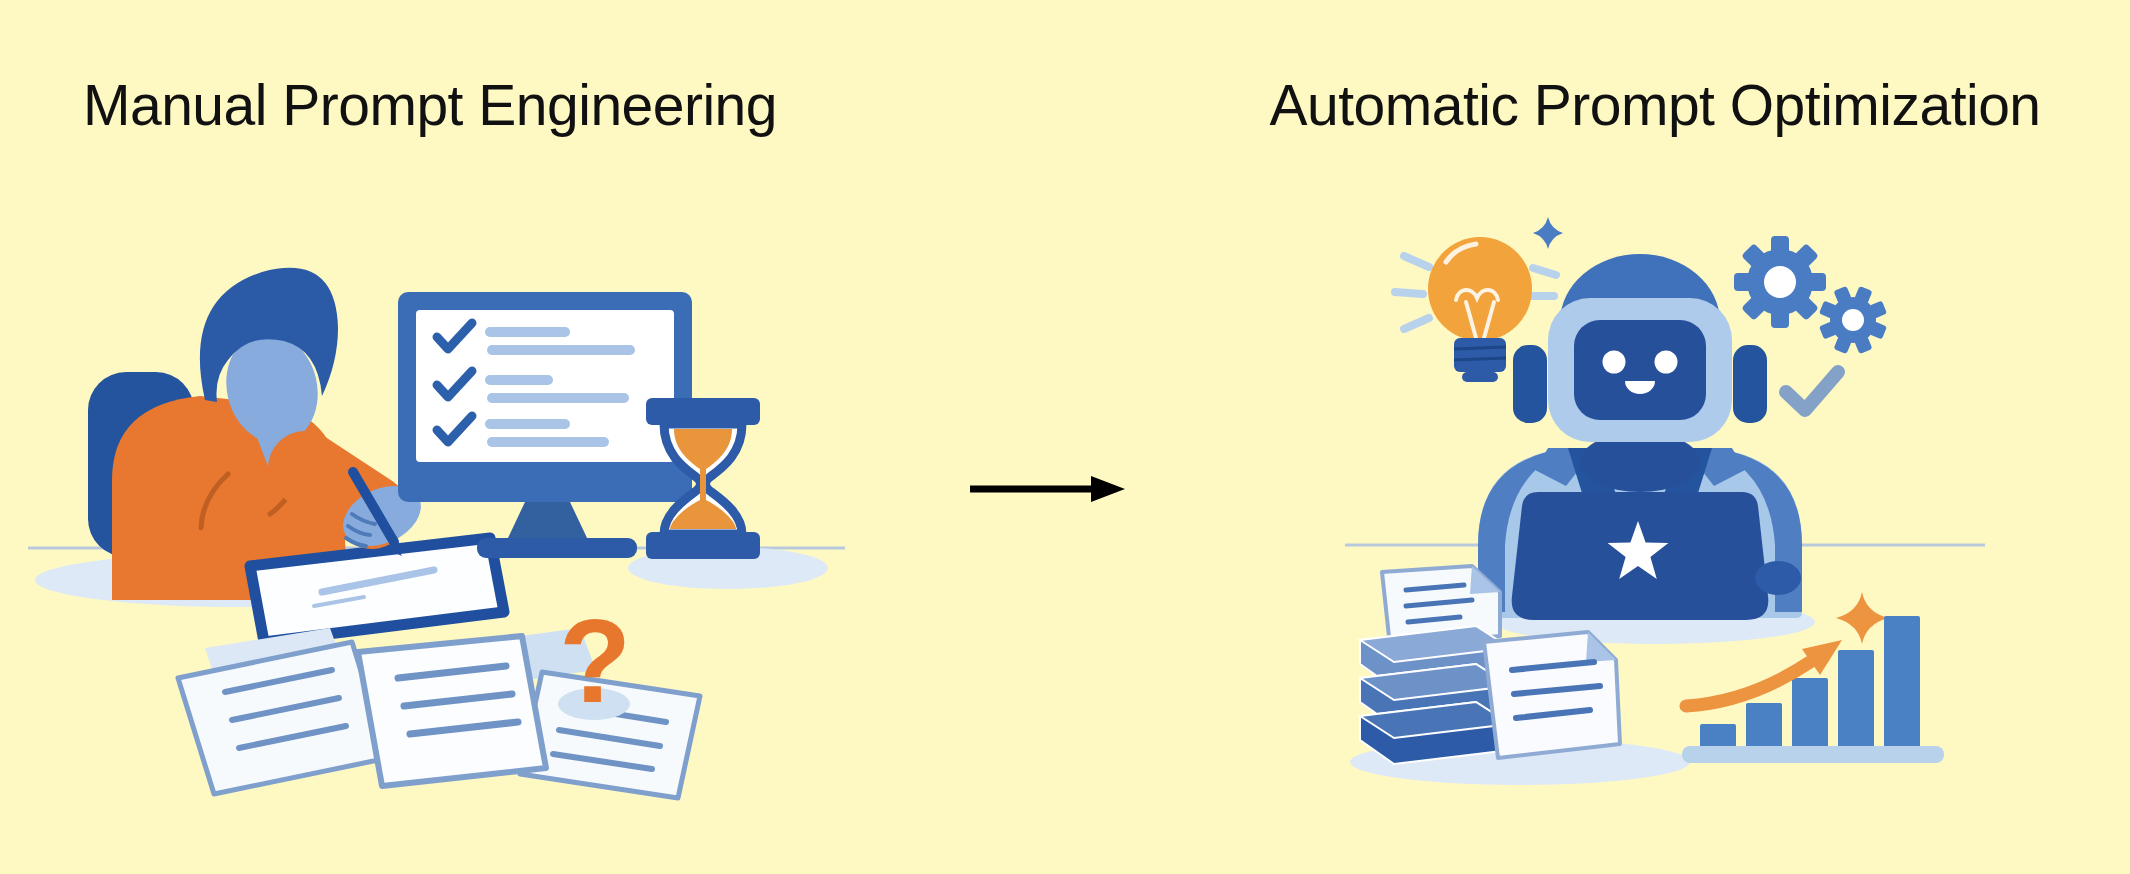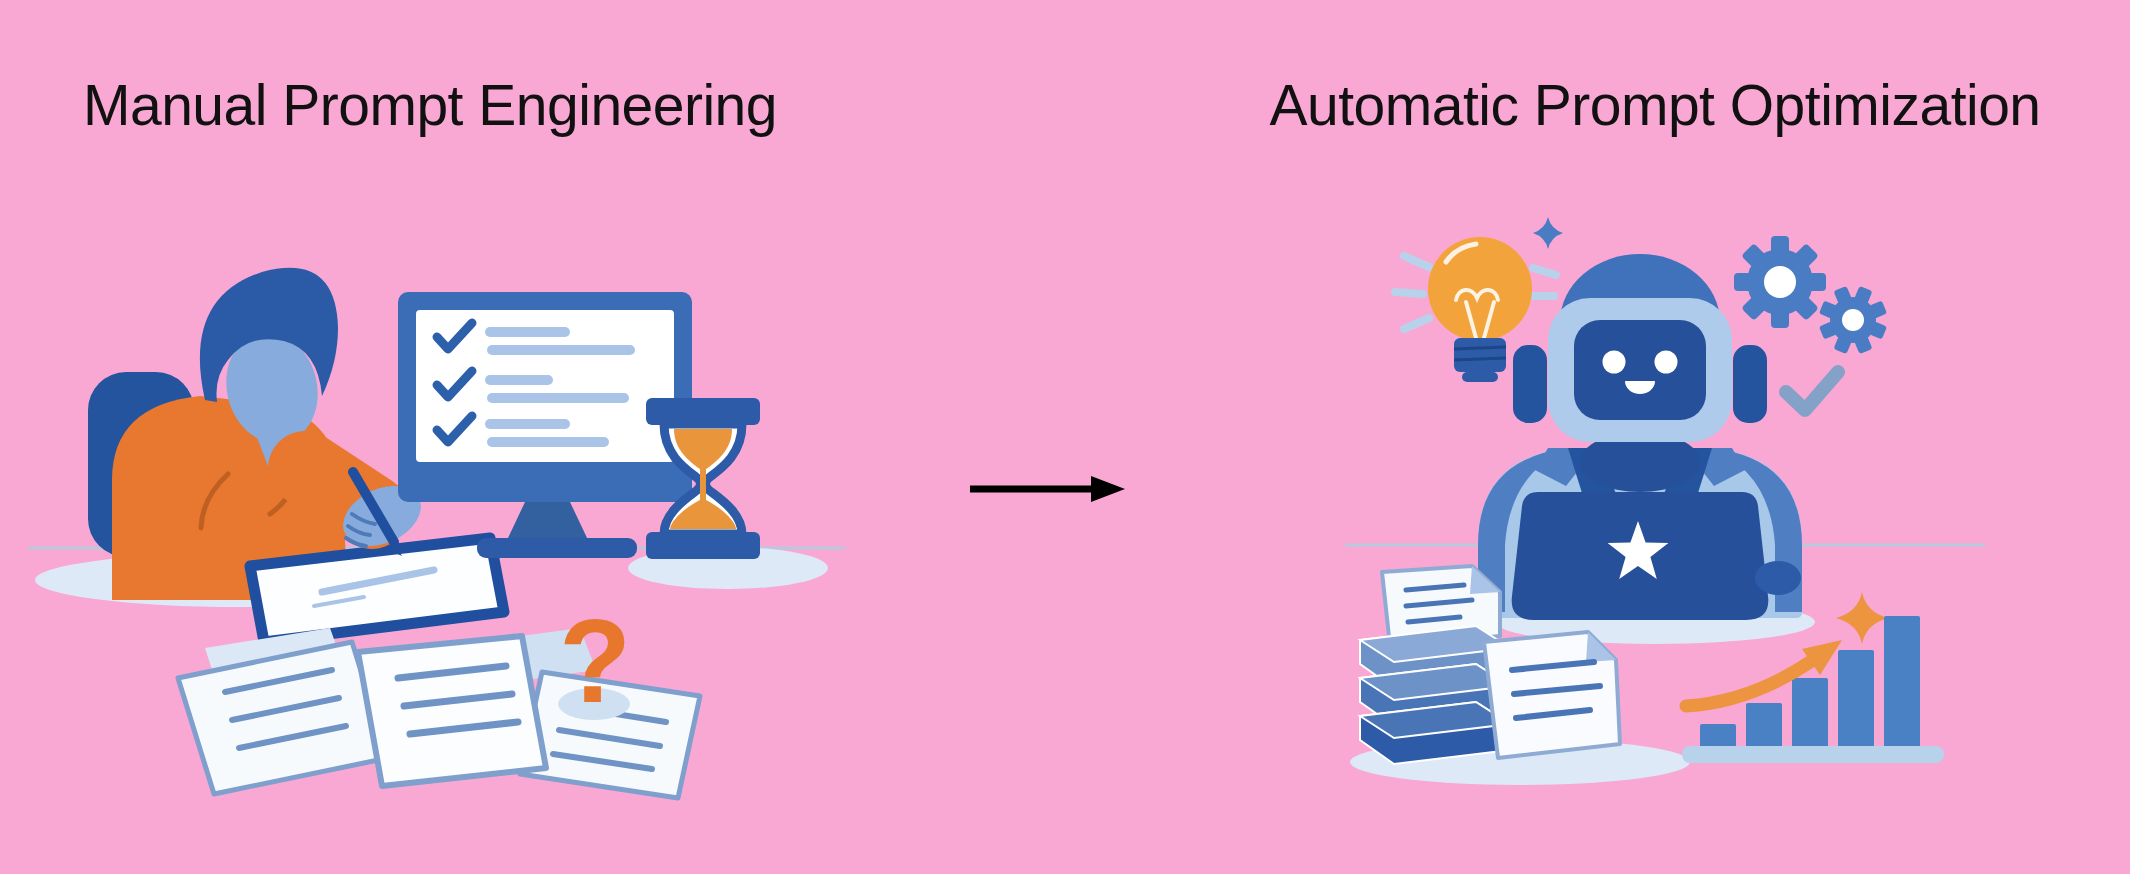--- a/index.html
+++ b/index.html
@@ -1,16 +1,16 @@
 <!DOCTYPE html>
 <html><head>
 <meta charset="utf-8">
 <style>
   html,body{margin:0;padding:0;background:#ffffff;}
-  .canvas{position:relative;width:2130px;height:874px;background:#f9a8d4;overflow:hidden;}
+  .canvas{position:relative;width:2130px;height:874px;background:#fef9c3;overflow:hidden;}
   svg{display:block;}
   text{font-family:"Liberation Sans", sans-serif;}
   .title{font-size:57px;font-weight:500;fill:#111111;letter-spacing:-0.5px;}
   .qmark{font-size:118px;font-weight:bold;fill:#e8772e;}
 </style>
 </head>
 <body>
 
 <div class="canvas">
 <svg width="2130" height="874" viewBox="0 0 2130 874" xmlns="http://www.w3.org/2000/svg">

